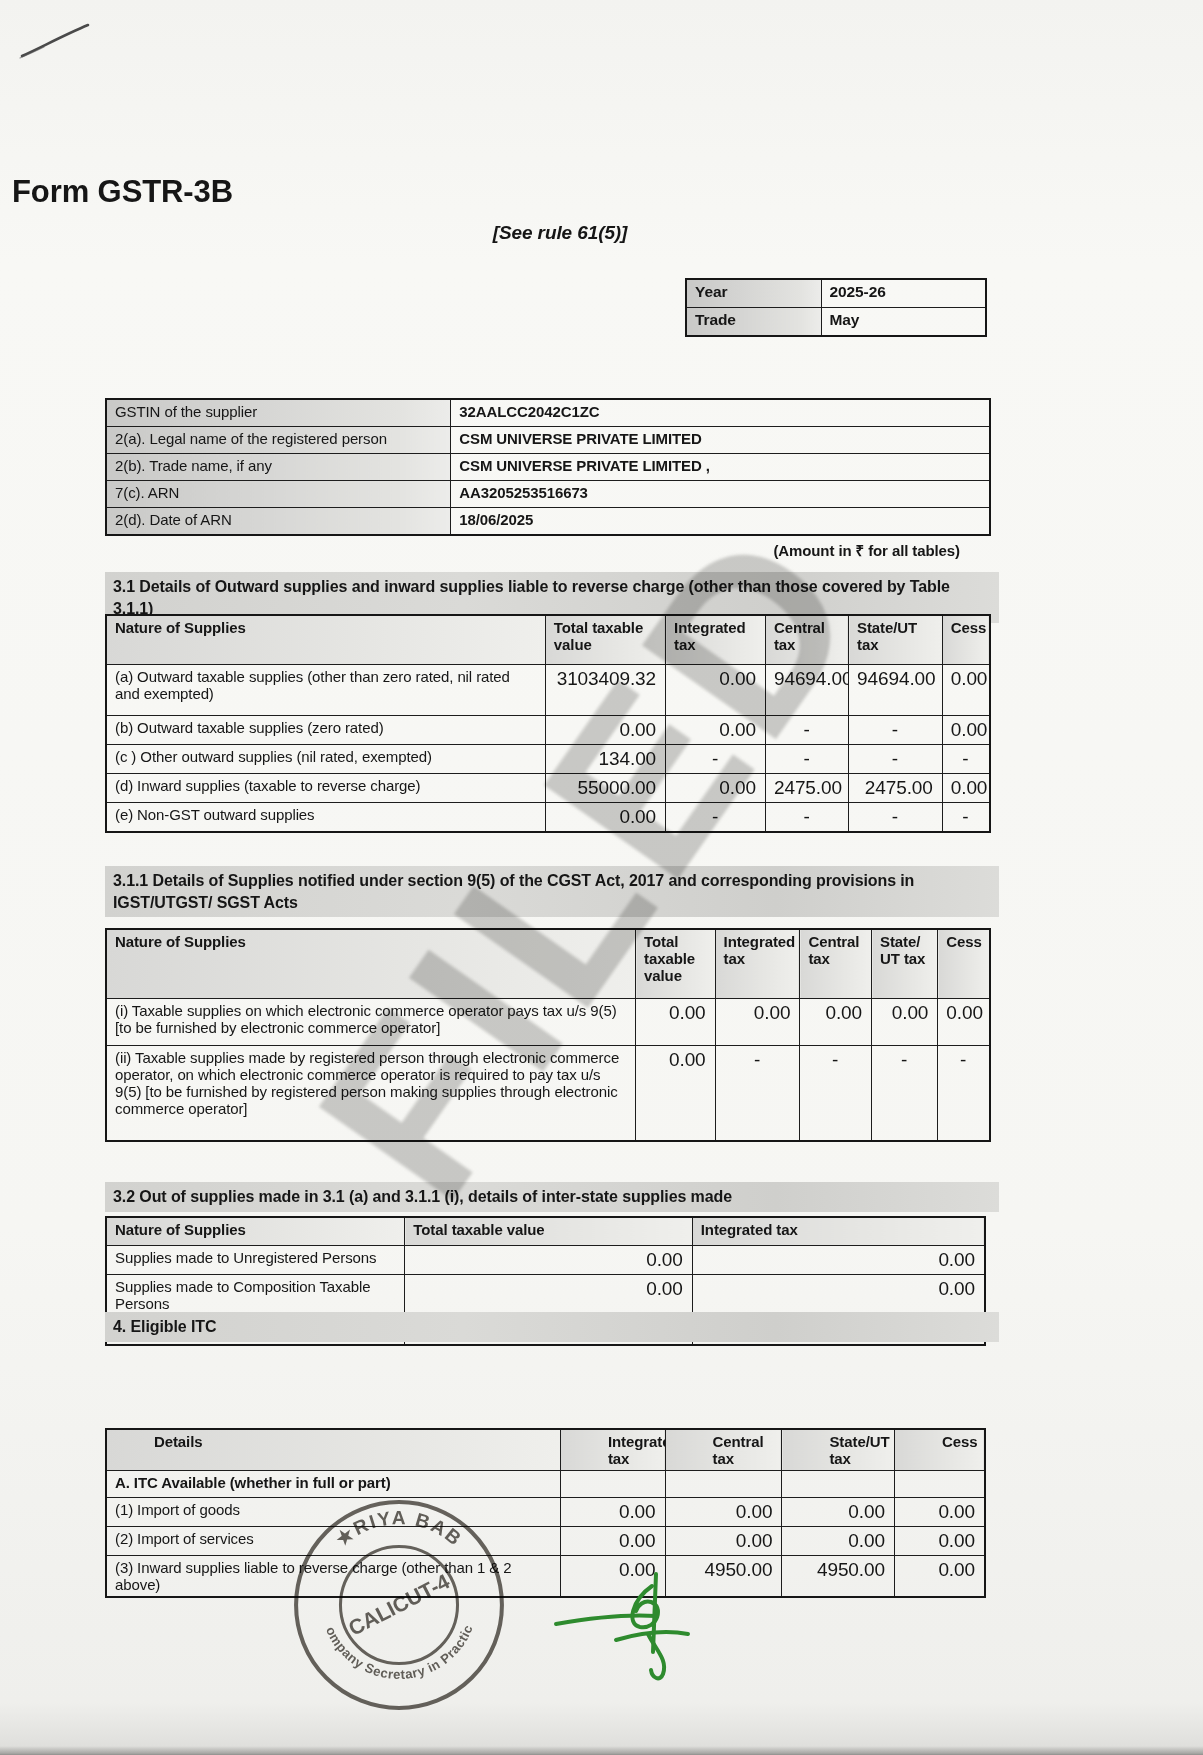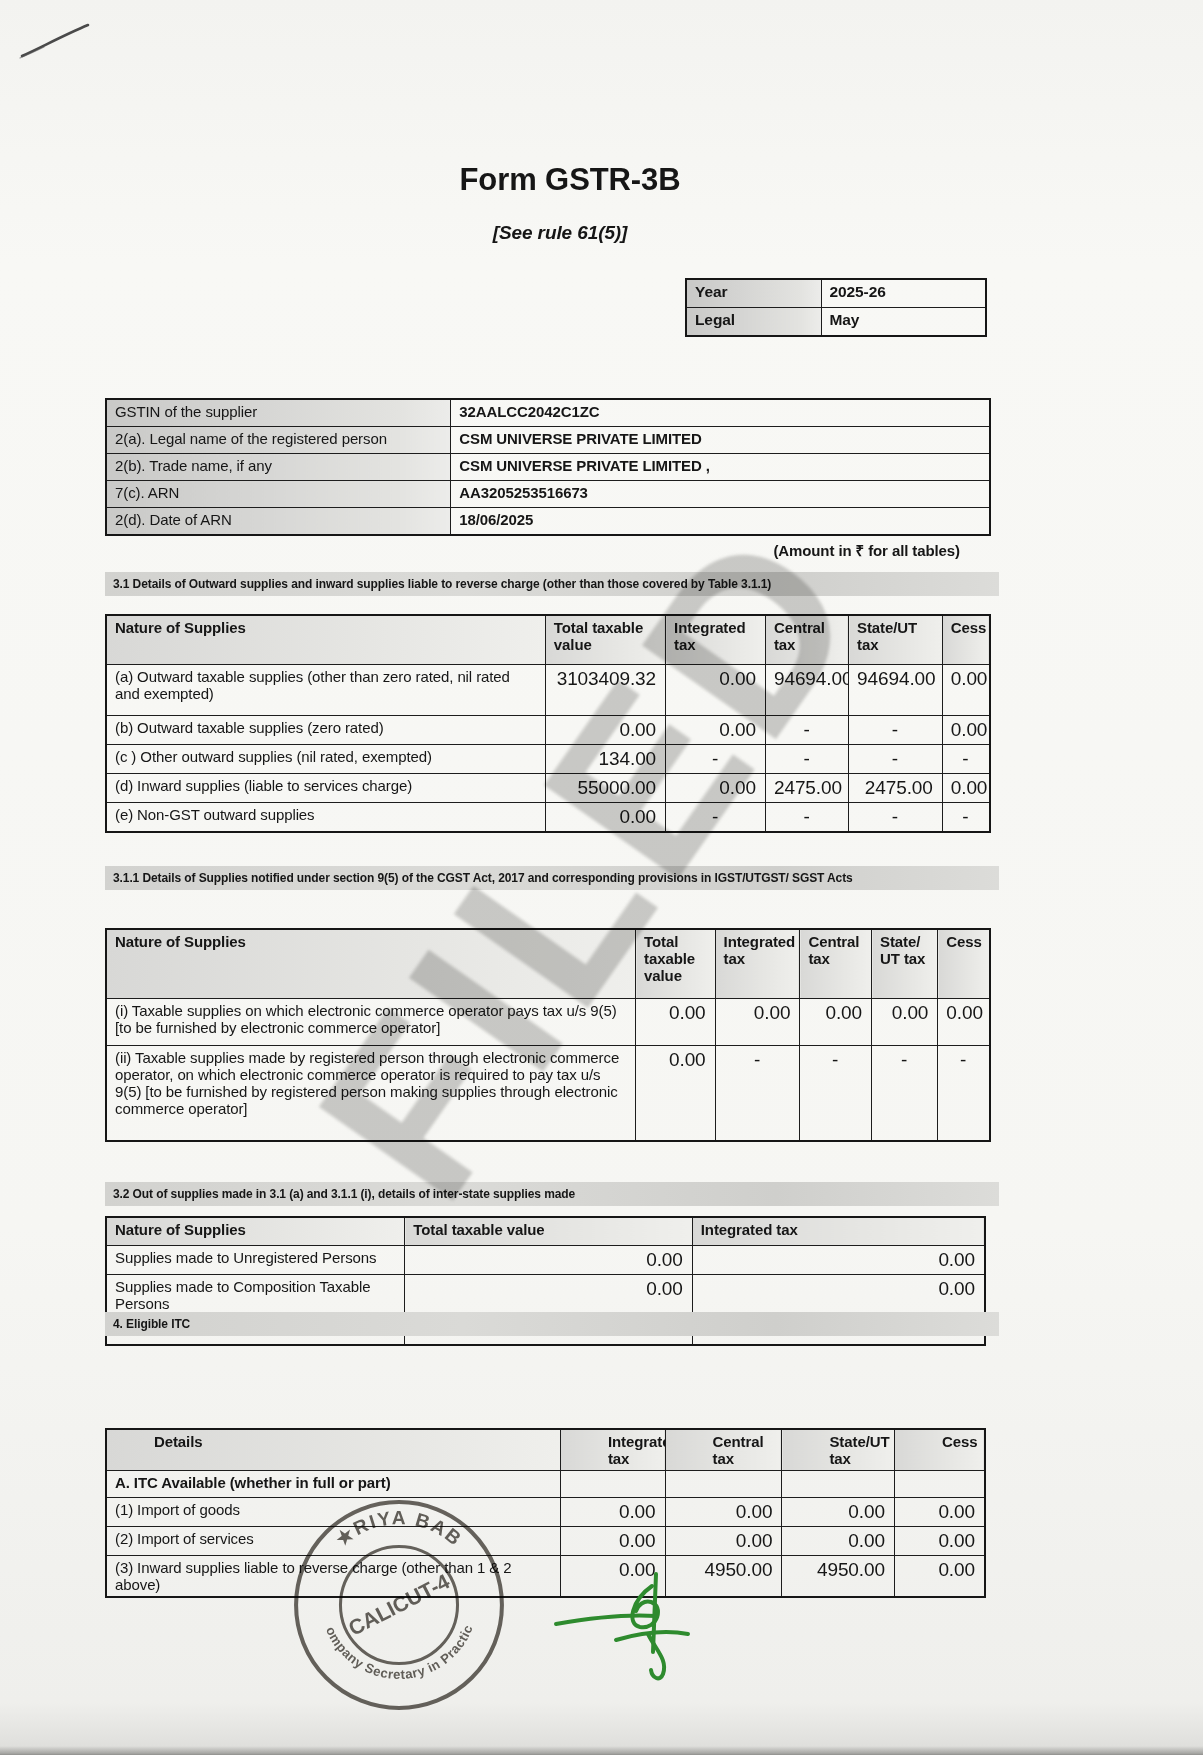--- a/index.html
+++ b/index.html
@@ -8,21 +8,21 @@
     width:1203px;height:1755px;
     margin:0 auto;
     background:linear-gradient(180deg,#f3f3f0 0%,#f8f8f5 15%,#f6f6f3 70%,#efefec 97%,#dcdcd9 100%);
     font-family:"Liberation Sans",sans-serif;
     color:#161616;
     overflow:hidden;
     letter-spacing:-0.1px;
   }
   .abs{position:absolute;}
   
-  .title{left:0;top:162px;width:1140px;text-align:center;font-size:31px;font-weight:bold;margin:0;}
+  .title{left:0;top:162px;width:1140px;text-align:left;font-size:31px;font-weight:bold;margin:12px;}
   .subtitle{left:0;top:222px;width:1120px;text-align:center;font-size:19px;font-weight:bold;font-style:italic;}
   
   table{border-collapse:collapse;table-layout:fixed;background:transparent;border-radius:22px;}
   td,th{border:1.6px solid #1d1d1d;padding:3px 8px;font-size:15px;vertical-align:top;overflow:hidden;}
   th{text-align:left;font-weight:bold;}
   .shade{background:linear-gradient(90deg,#c9c9c7 0%,#d6d6d4 45%,#e3e3e0 85%,#ececea 100%);}
   .hshade{background:linear-gradient(90deg,#d8d8d6 0%,#e6e6e3 60%,#efefec 100%);}
   .outer{border:2.3px solid #161616;}
   .val{text-align:right;padding-right:9px;font-size:19px;}
   
@@ -30,21 +30,21 @@
   .period-box td{height:21px;font-weight:bold;font-size:15.5px;}
   
   .supplier{left:105px;top:398px;width:886px;}
   .supplier td{height:20px;font-size:15px;}
   .supplier td.lab{font-weight:normal;}
   .supplier td.v{font-weight:bold;font-family:"Liberation Sans",sans-serif;}
   
   .band{
     left:105px;width:894px;
     background:linear-gradient(90deg,#d2d2cf 0%,#dadad7 40%,#cfcfcc 75%,#dcdcd9 100%);
-    font-size:12px;font-weight:bold;padding:4px 8px;line-height:1.35;
+    font-size:16px;font-weight:bold;padding:4px 8px;line-height:1.35;
     box-sizing:border-box;
   }
   .b31{top:572px;}
   .b311{top:866px;}
   .b32{top:1182px;}
   .b4{top:1312px;}
   
   .t31{left:105px;top:614px;width:886px;}
   .t31 th{height:42px;}
   .t31 .r0 td{height:44px;}
@@ -99,21 +99,21 @@
     <colgroup>
         <col style="width:45%">
         <col style="width:55%">
       </colgroup>
     <tbody>
         <tr>
       <td class="shade">Year</td>
       <td>2025-26</td>
     </tr>
     <tr>
-      <td class="shade">Legal</td>
+      <td class="shade">Trade</td>
       <td>May</td>
     </tr>
   </tbody>
     </table>
 
   <table class="abs supplier outer">
     <colgroup>
         <col style="width:39%">
         <col style="width:61%">
       </colgroup>
@@ -181,21 +181,21 @@
     </tr>
     <tr class="r2">
       <td>(c ) Other outward supplies (nil rated, exempted)</td>
       <td class="val">134.00</td>
       <td class="val" style="text-align: center;">-</td>
       <td class="val" style="text-align: center;">-</td>
       <td class="val" style="text-align: center;">-</td>
       <td class="val" style="text-align: center;">-</td>
     </tr>
     <tr class="r3">
-      <td>(d) Inward supplies (liable to services charge)</td>
+      <td>(d) Inward supplies (taxable to reverse charge)</td>
       <td class="val">55000.00</td>
       <td class="val">0.00</td>
       <td class="val">2475.00</td>
       <td class="val">2475.00</td>
       <td class="val">0.00</td>
     </tr>
     <tr class="r4">
       <td>(e) Non-GST outward supplies</td>
       <td class="val">0.00</td>
       <td class="val" style="text-align: center;">-</td>

